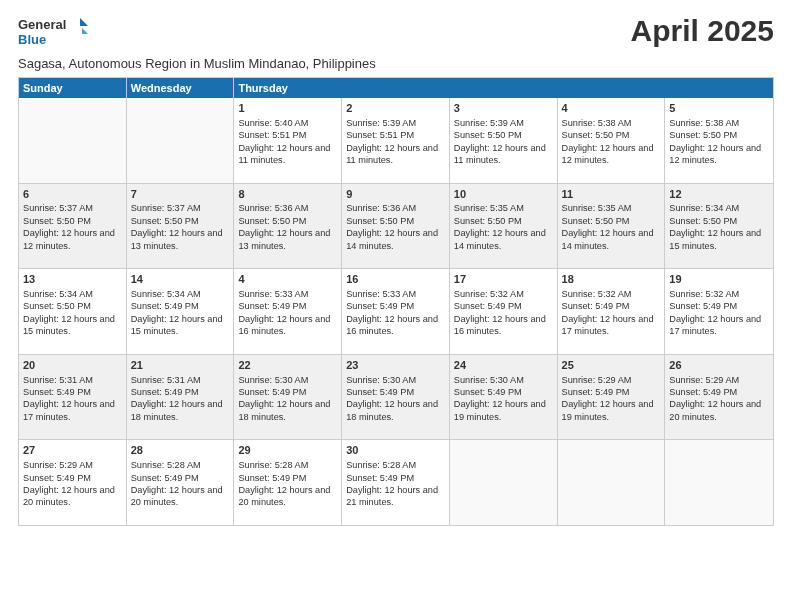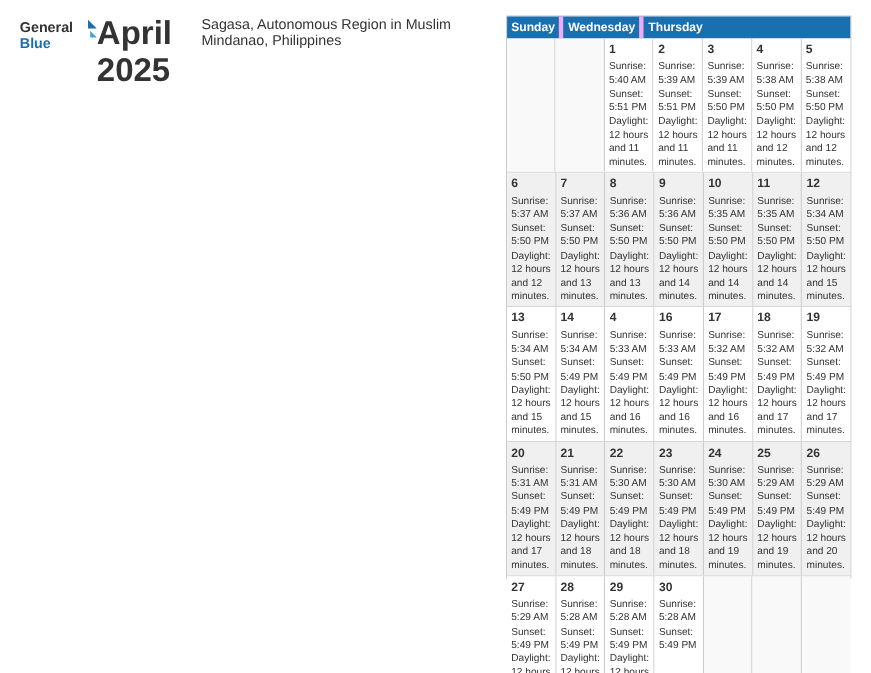--- a/index.html
+++ b/index.html
@@ -8,21 +8,21 @@
       height: 612px;
       font-family: Arial, sans-serif;
       background: #fff;
       overflow: hidden;
     }
     .page {
       width: 792px;
       height: 536px;
       padding: 14px 18px 10px 18px;
       display: flex;
-      flex-direction: row;
+      flex-direction: column;
     }
     .header {
       display: flex;
       align-items: flex-start;
       justify-content: space-between;
       margin-bottom: 4px;
     }
     .logo {
       display: flex;
       align-items: center;
@@ -50,21 +50,21 @@
       display: grid;
       grid-template-columns: repeat(7, 1fr);
       background: #1a6faf;
     }
     .cal-header-cell {
       color: #fff;
       font-size: 11px;
       font-weight: bold;
       padding: 4px 4px;
       text-align: left;
-      border-right: 4px solid #f0abfc;
+      border-right: 1px solid #f0abfc;
     }
     .cal-header-cell:last-child { border-right: none; }
     .cal-body {
       flex: 1;
       display: flex;
       flex-direction: column;
     }
     .cal-row {
       display: grid;
       grid-template-columns: repeat(7, 1fr);
@@ -302,20 +302,21 @@
           <div class="cal-cell">
             <span class="day-num">29</span>
             <div>Sunrise: 5:28 AM</div>
             <div>Sunset: 5:49 PM</div>
             <div>Daylight: 12 hours and 20 minutes.</div>
           </div>
           <div class="cal-cell">
             <span class="day-num">30</span>
             <div>Sunrise: 5:28 AM</div>
             <div>Sunset: 5:49 PM</div>
+            <div>Daylight: 12 hours and 21 minutes.</div>
           </div>
           <div class="cal-cell empty"></div>
           <div class="cal-cell empty"></div>
           <div class="cal-cell empty"></div>
         </div>
       </div>
   </div>
 </div>
 
 </body></html>

